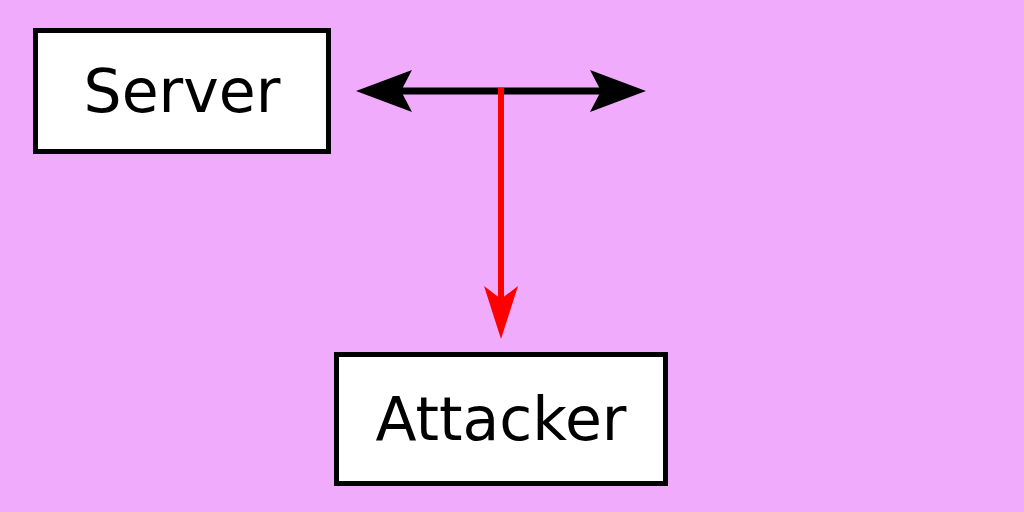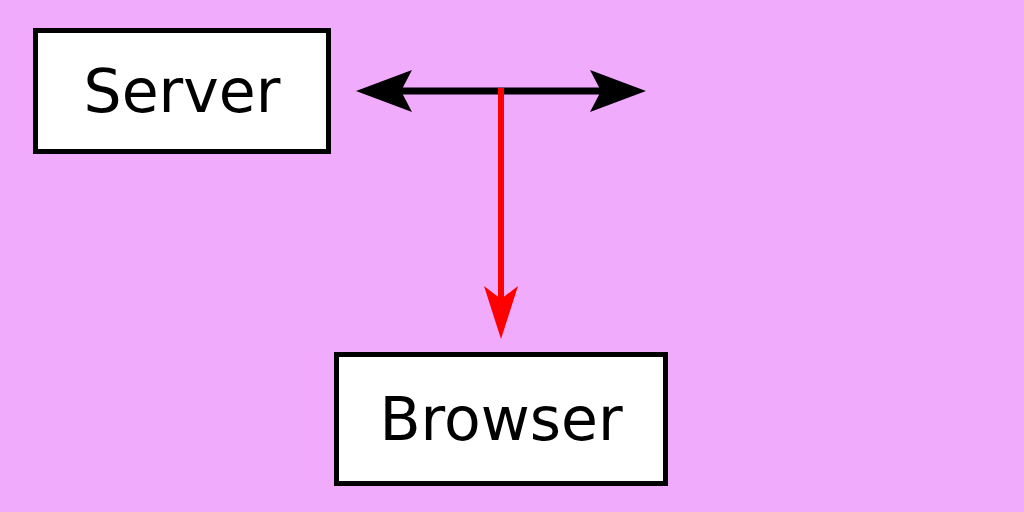--- a/index.html
+++ b/index.html
@@ -70,16 +70,16 @@
     </g>
 
   </svg>
 
   <div class="node-box" id="node-server">
     <span class="node-label">Server</span>
   </div>
 
 
   <div class="node-box" id="node-attacker">
-    <span class="node-label">Browser</span>
+    <span class="node-label">Attacker</span>
   </div>
 
 </div>
 
 </body></html>

